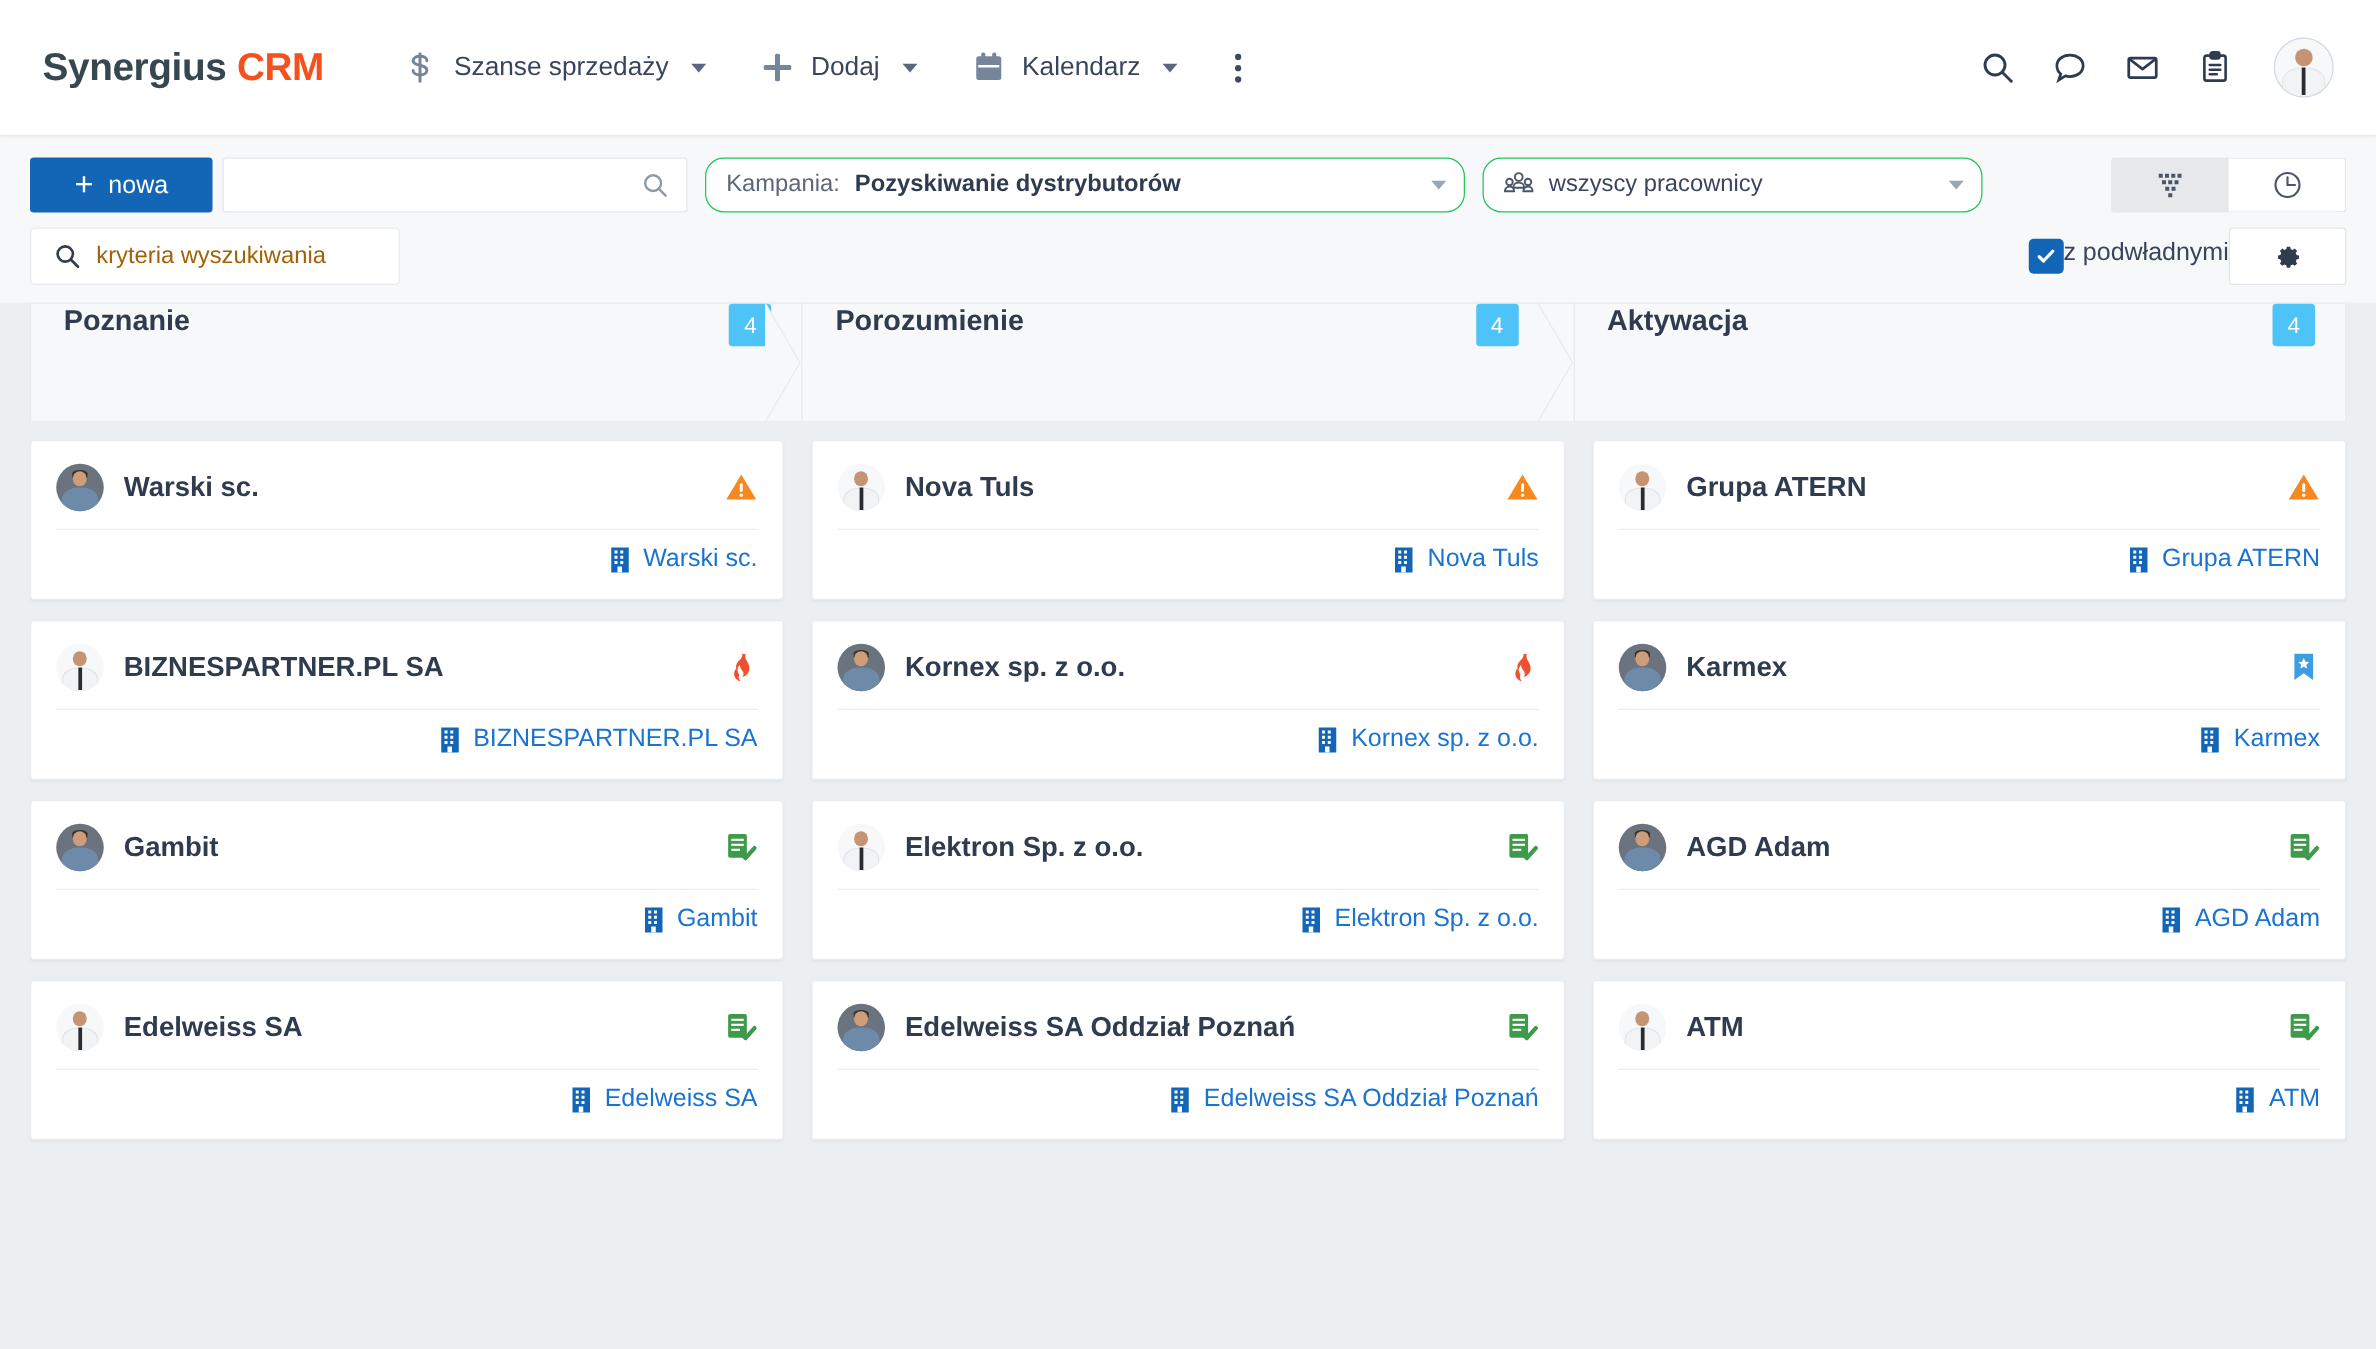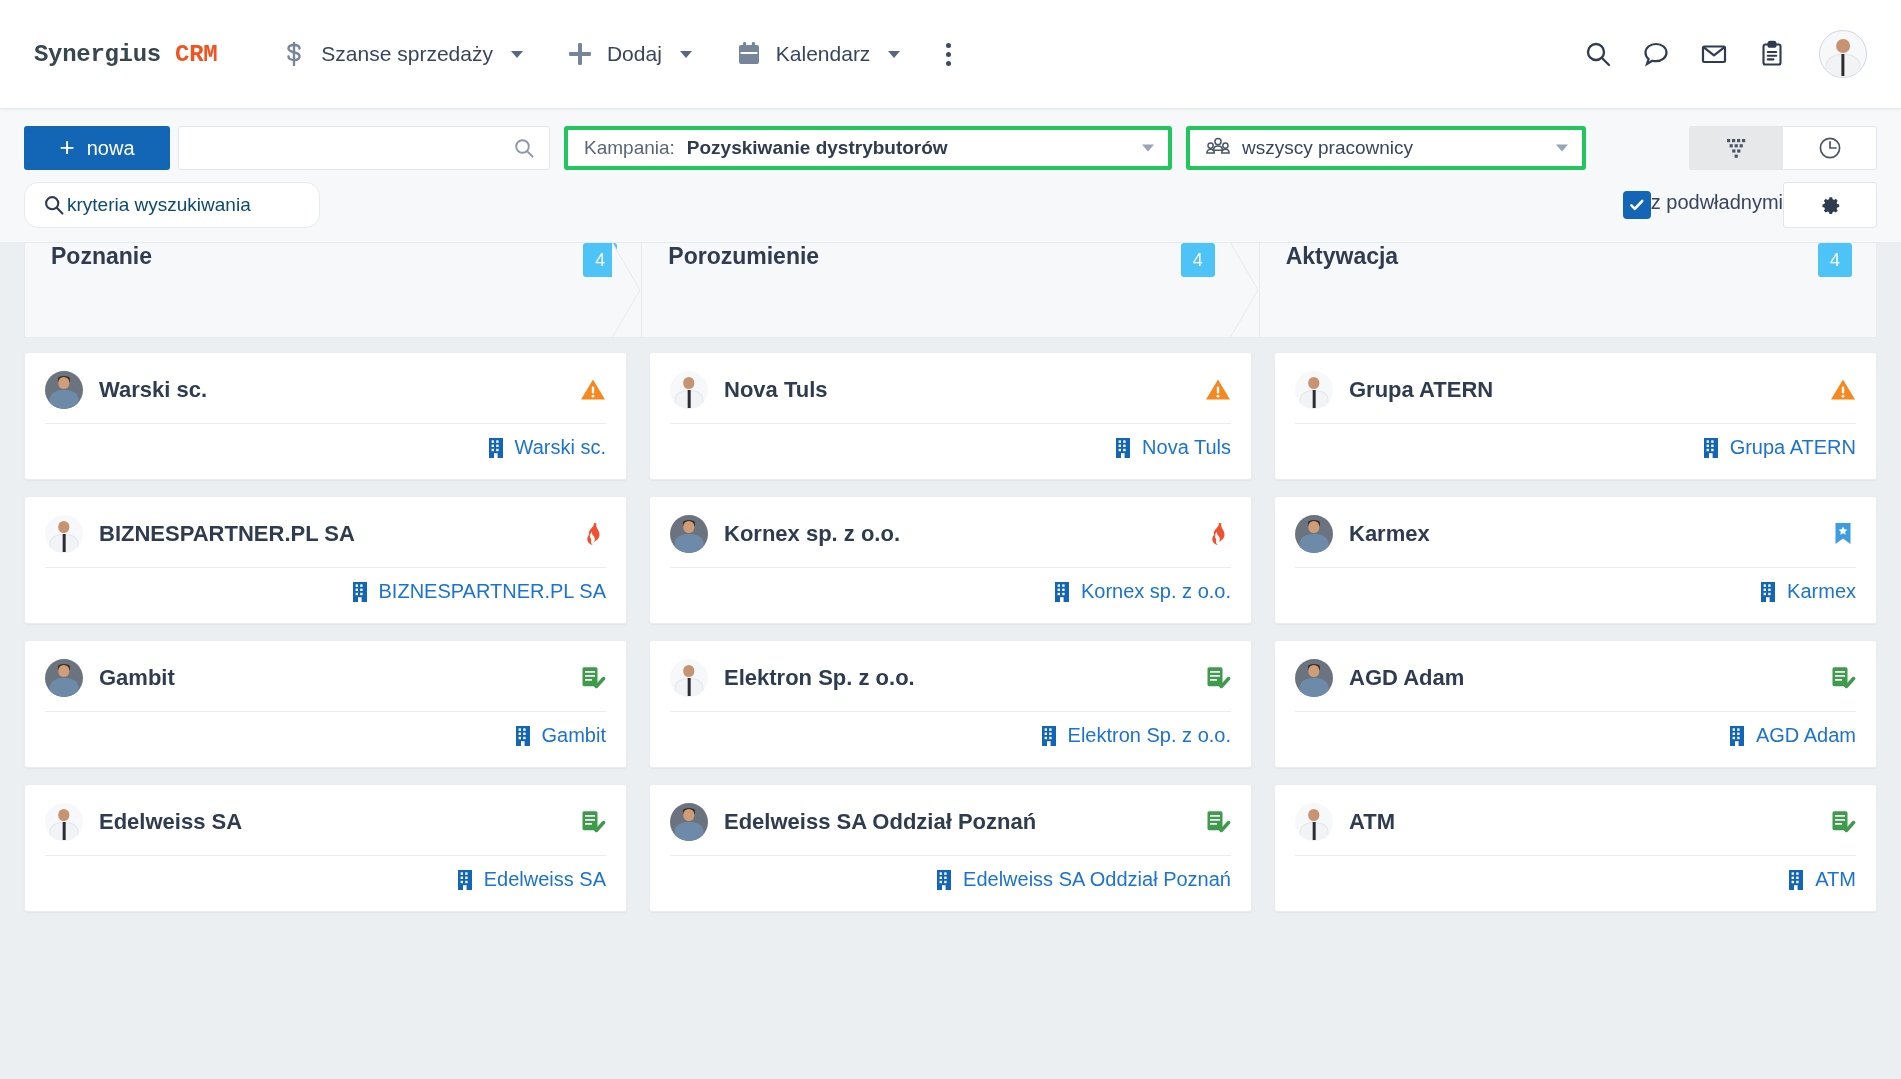--- a/index.html
+++ b/index.html
@@ -16,26 +16,25 @@
     height: 108px;
     background: #ffffff;
     display: flex;
     align-items: center;
     padding: 0 34px;
     box-shadow: 0 1px 3px rgba(0,0,0,.10);
     position: relative;
     z-index: 10;
   }
   .brand {
-    font-size: 24px;
+    font-size: 31px;
     font-weight: bold;
     letter-spacing: -.3px;
     white-space: nowrap;
     margin-right: 42px;
-    font-family: Liberation Mono, monospace;
   }
   .brand .b1 { color: #37474f; }
   .brand .b2 { color: #f4511e; }
 
   .navitem {
     display: flex;
     align-items: center;
     gap: 14px;
     padding: 0 22px;
     height: 60px;
@@ -152,22 +151,22 @@
   }
   .searchbox input {
     flex: 1; border: none; outline: none; font-size: 19px;
     font-family: inherit; color: #39455c; background: transparent;
   }
   .searchbox .sicon { color: #8d98a8; display: flex; }
 
   .selectbox {
     height: 44px;
     background: #fff;
-    border: 4px solid #22c55e;
-    border-radius: 3px;
+    border: 1px solid #22c55e;
+    border-radius: 15px;
     display: flex; align-items: center;
     padding: 0 16px;
     gap: 12px;
     cursor: pointer;
     font-size: 19px;
     color: #39455c;
     position: relative;
   }
   .selectbox .lbl-muted { color: #5b6676; }
   .selectbox .lbl-strong { font-weight: bold; color: #2f3b4f; }
@@ -192,26 +191,26 @@
     color: #4a5567;
   }
   .vbtn.active { background: #e6e8ea; }
   .vbtn:first-child { border-radius: 3px 0 0 3px; }
   .vbtn:last-child { border-radius: 0 3px 3px 0; border-left: none; }
 
   .crit, .sortb {
     height: 46px;
     background: #fff;
     border: 1px solid #e7ebef;
-    border-radius: 14px;
+    border-radius: 4px;
     display: flex; align-items: center;
     padding: 0 18px;
-    gap: 2px;
+    gap: 12px;
     font-size: 19px;
-    color: #0c4a6e;
+    color: #a16207;
     cursor: pointer;
     position: relative;
   }
   #criteria-button { flex: none; width: 296px; }
   #sort-button { flex: none; width: 282px; margin-left: 14px; justify-content: center; }
   #sort-button .sval { font-weight: bold; }
 
   .chk-wrap {
     display: flex; 
     margin-left: 16px; cursor: pointer;

